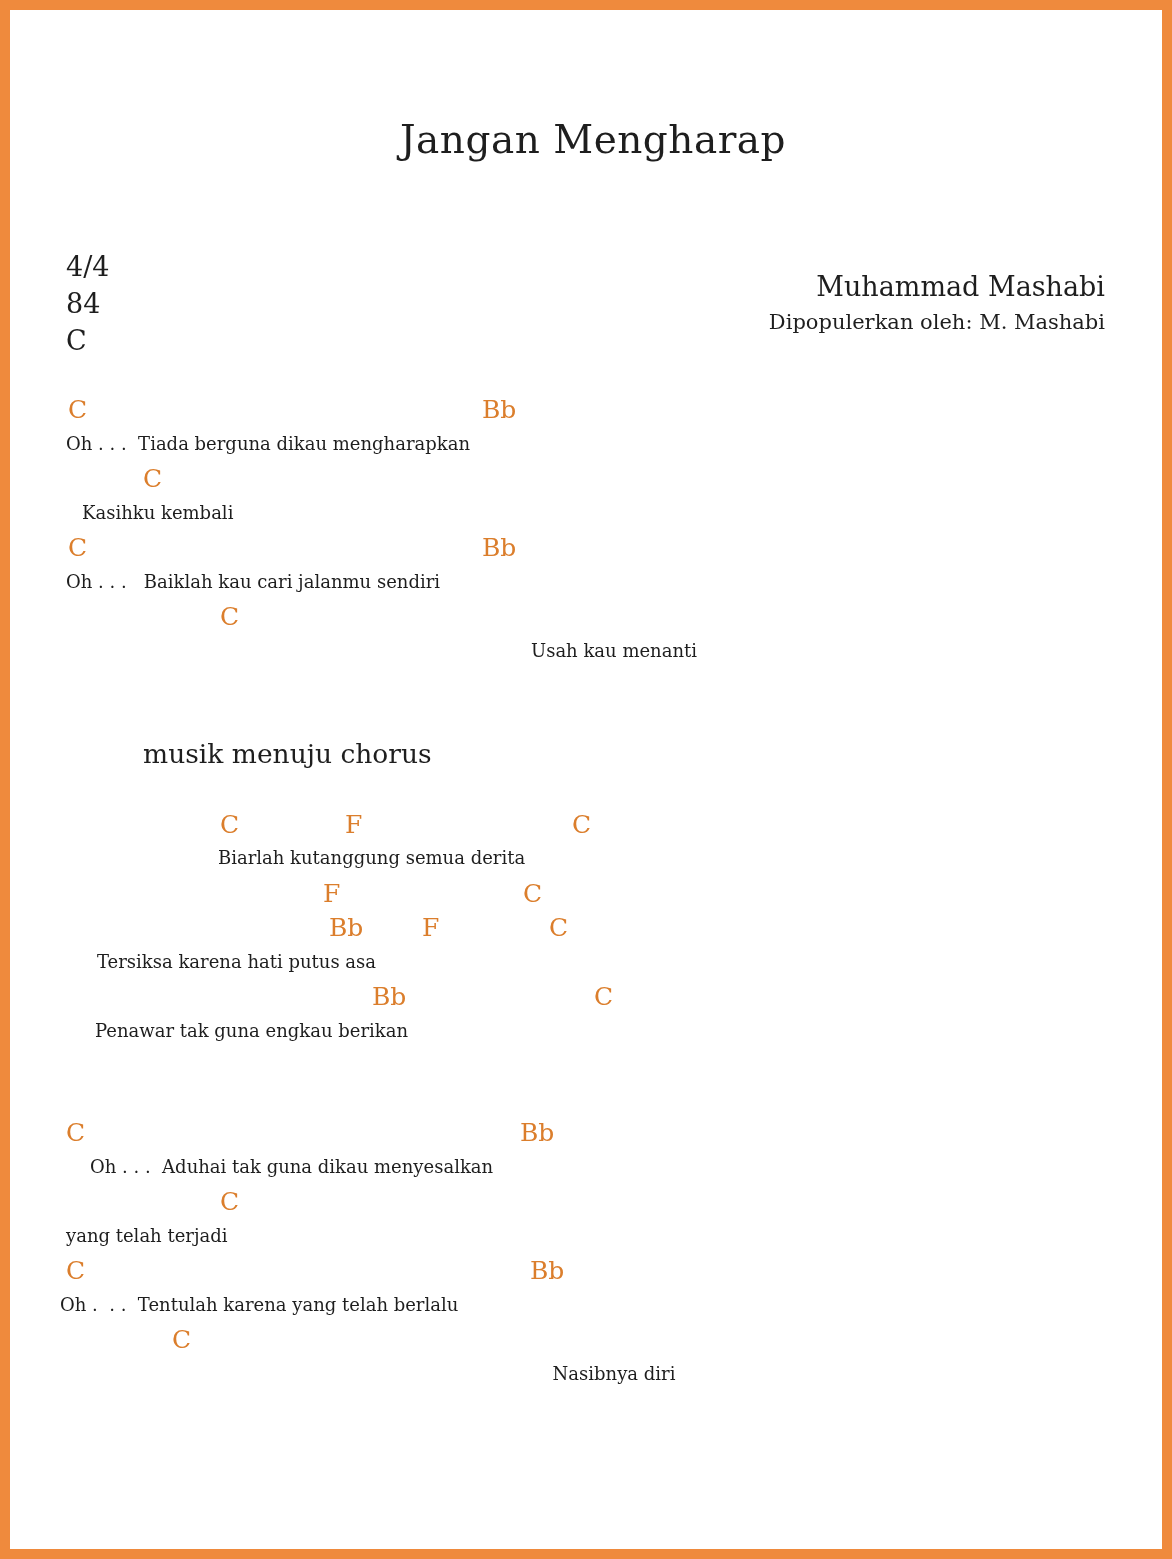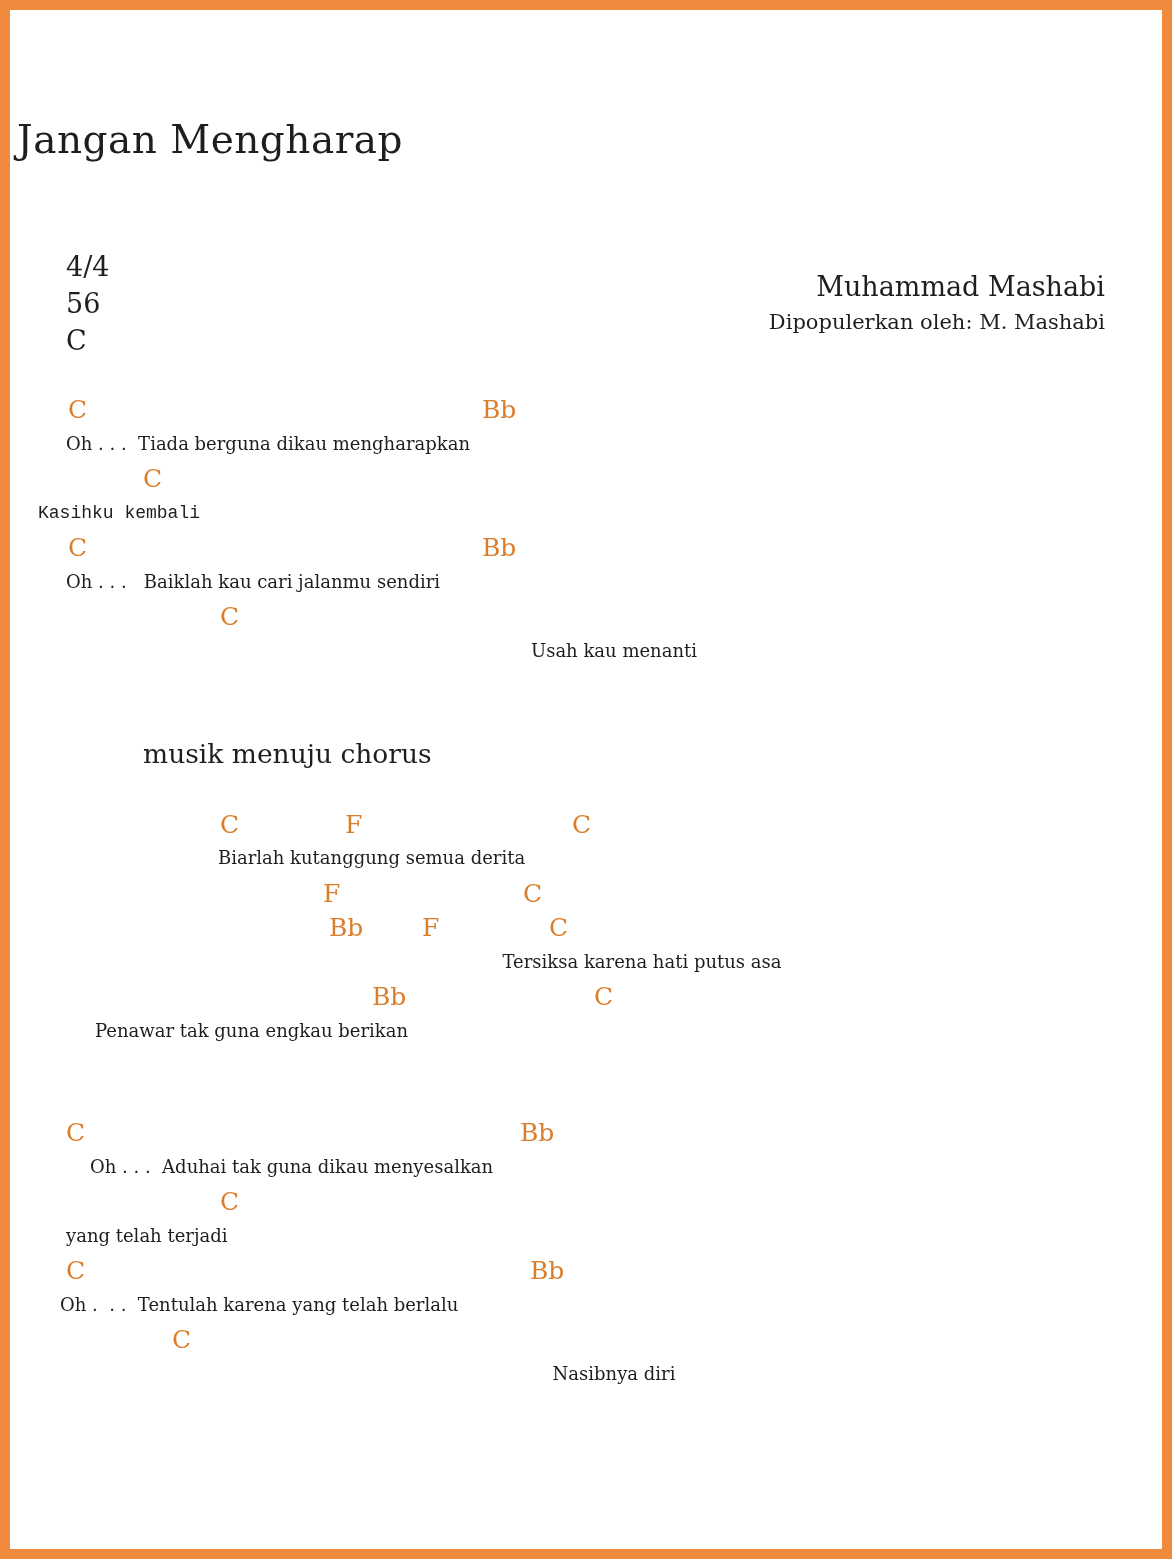--- a/index.html
+++ b/index.html
@@ -8,22 +8,22 @@
     height: 1559px;
     box-sizing: border-box;
     border: 10px solid #EF8A3D;
     background: #ffffff;
     position: relative;
     overflow: hidden;
     font-family: "DejaVu Serif", "Liberation Serif", serif;
     color: #1e1e1e;
   }
   .title {
-    margin: 106px 0 0 7px;
-    text-align: left;
+    margin: 106px 0 0 14px;
+    text-align: center;
     font-size: 39px;
     font-weight: 400;
     line-height: 48px;
     letter-spacing: 0.5px;
   }
   .meta {
     display: flex;
     justify-content: space-between;
     align-items: flex-start;
     margin: 84px 57px 0 56px;
@@ -65,48 +65,48 @@
 </head>
 <body>
 
 <div class="page">
 
   <h1 class="title">Jangan Mengharap</h1>
 
   <div class="meta">
     <div class="meta-left">
       <div>4/4</div>
-      <div>56</div>
+      <div>84</div>
       <div>C</div>
     </div>
     <div class="meta-right">
       <div class="artist">Muhammad Mashabi</div>
       <div class="credit">Dipopulerkan oleh: M. Mashabi</div>
     </div>
   </div>
 
   <div class="section sec-verse1">
       <div class="row chord-row"><span class="chord" style="left: 58px;">C</span><span class="chord" style="left: 472px;">Bb</span></div>
       <div class="row lyric-row" style="padding-left: 56px;">Oh . . .  Tiada berguna dikau mengharapkan</div>
       <div class="row chord-row"><span class="chord" style="left: 133px;">C</span></div>
-      <div class="row lyric-row" style="padding-left: 28px; font-family: Liberation Mono, monospace;">Kasihku kembali</div>
+      <div class="row lyric-row" style="padding-left: 72px;">Kasihku kembali</div>
       <div class="row chord-row"><span class="chord" style="left: 58px;">C</span><span class="chord" style="left: 472px;">Bb</span></div>
       <div class="row lyric-row" style="padding-left: 56px;">Oh . . .   Baiklah kau cari jalanmu sendiri</div>
       <div class="row chord-row"><span class="chord" style="left: 210px;">C</span></div>
       <div class="row lyric-row" style="padding-left: 56px; text-align: center;">Usah kau menanti</div>
     </div>
 
   <div class="interlude">musik menuju chorus</div>
 
   <div class="section sec-chorus">
       <div class="row chord-row"><span class="chord" style="left: 210px;">C</span><span class="chord" style="left: 335px;">F</span><span class="chord" style="left: 562px;">C</span></div>
       <div class="row lyric-row" style="padding-left: 208px;">Biarlah kutanggung semua derita</div>
       <div class="row chord-row"><span class="chord" style="left: 313px;">F</span><span class="chord" style="left: 513px;">C</span></div>
       <div class="row chord-row"><span class="chord" style="left: 319px;">Bb</span><span class="chord" style="left: 412px;">F</span><span class="chord" style="left: 539px;">C</span></div>
-      <div class="row lyric-row" style="padding-left: 112px; text-align: center;">Tersiksa karena hati putus asa</div>
+      <div class="row lyric-row" style="padding-left: 87px;">Tersiksa karena hati putus asa</div>
       <div class="row chord-row"><span class="chord" style="left: 362px;">Bb</span><span class="chord" style="left: 584px;">C</span></div>
       <div class="row lyric-row" style="padding-left: 85px;">Penawar tak guna engkau berikan</div>
     </div>
 
   <div class="section sec-verse2">
       <div class="row chord-row"><span class="chord" style="left: 56px;">C</span><span class="chord" style="left: 510px;">Bb</span></div>
       <div class="row lyric-row" style="padding-left: 80px;">Oh . . .  Aduhai tak guna dikau menyesalkan</div>
       <div class="row chord-row"><span class="chord" style="left: 210px;">C</span></div>
       <div class="row lyric-row" style="padding-left: 56px;">yang telah terjadi</div>
       <div class="row chord-row"><span class="chord" style="left: 56px;">C</span><span class="chord" style="left: 520px;">Bb</span></div>

